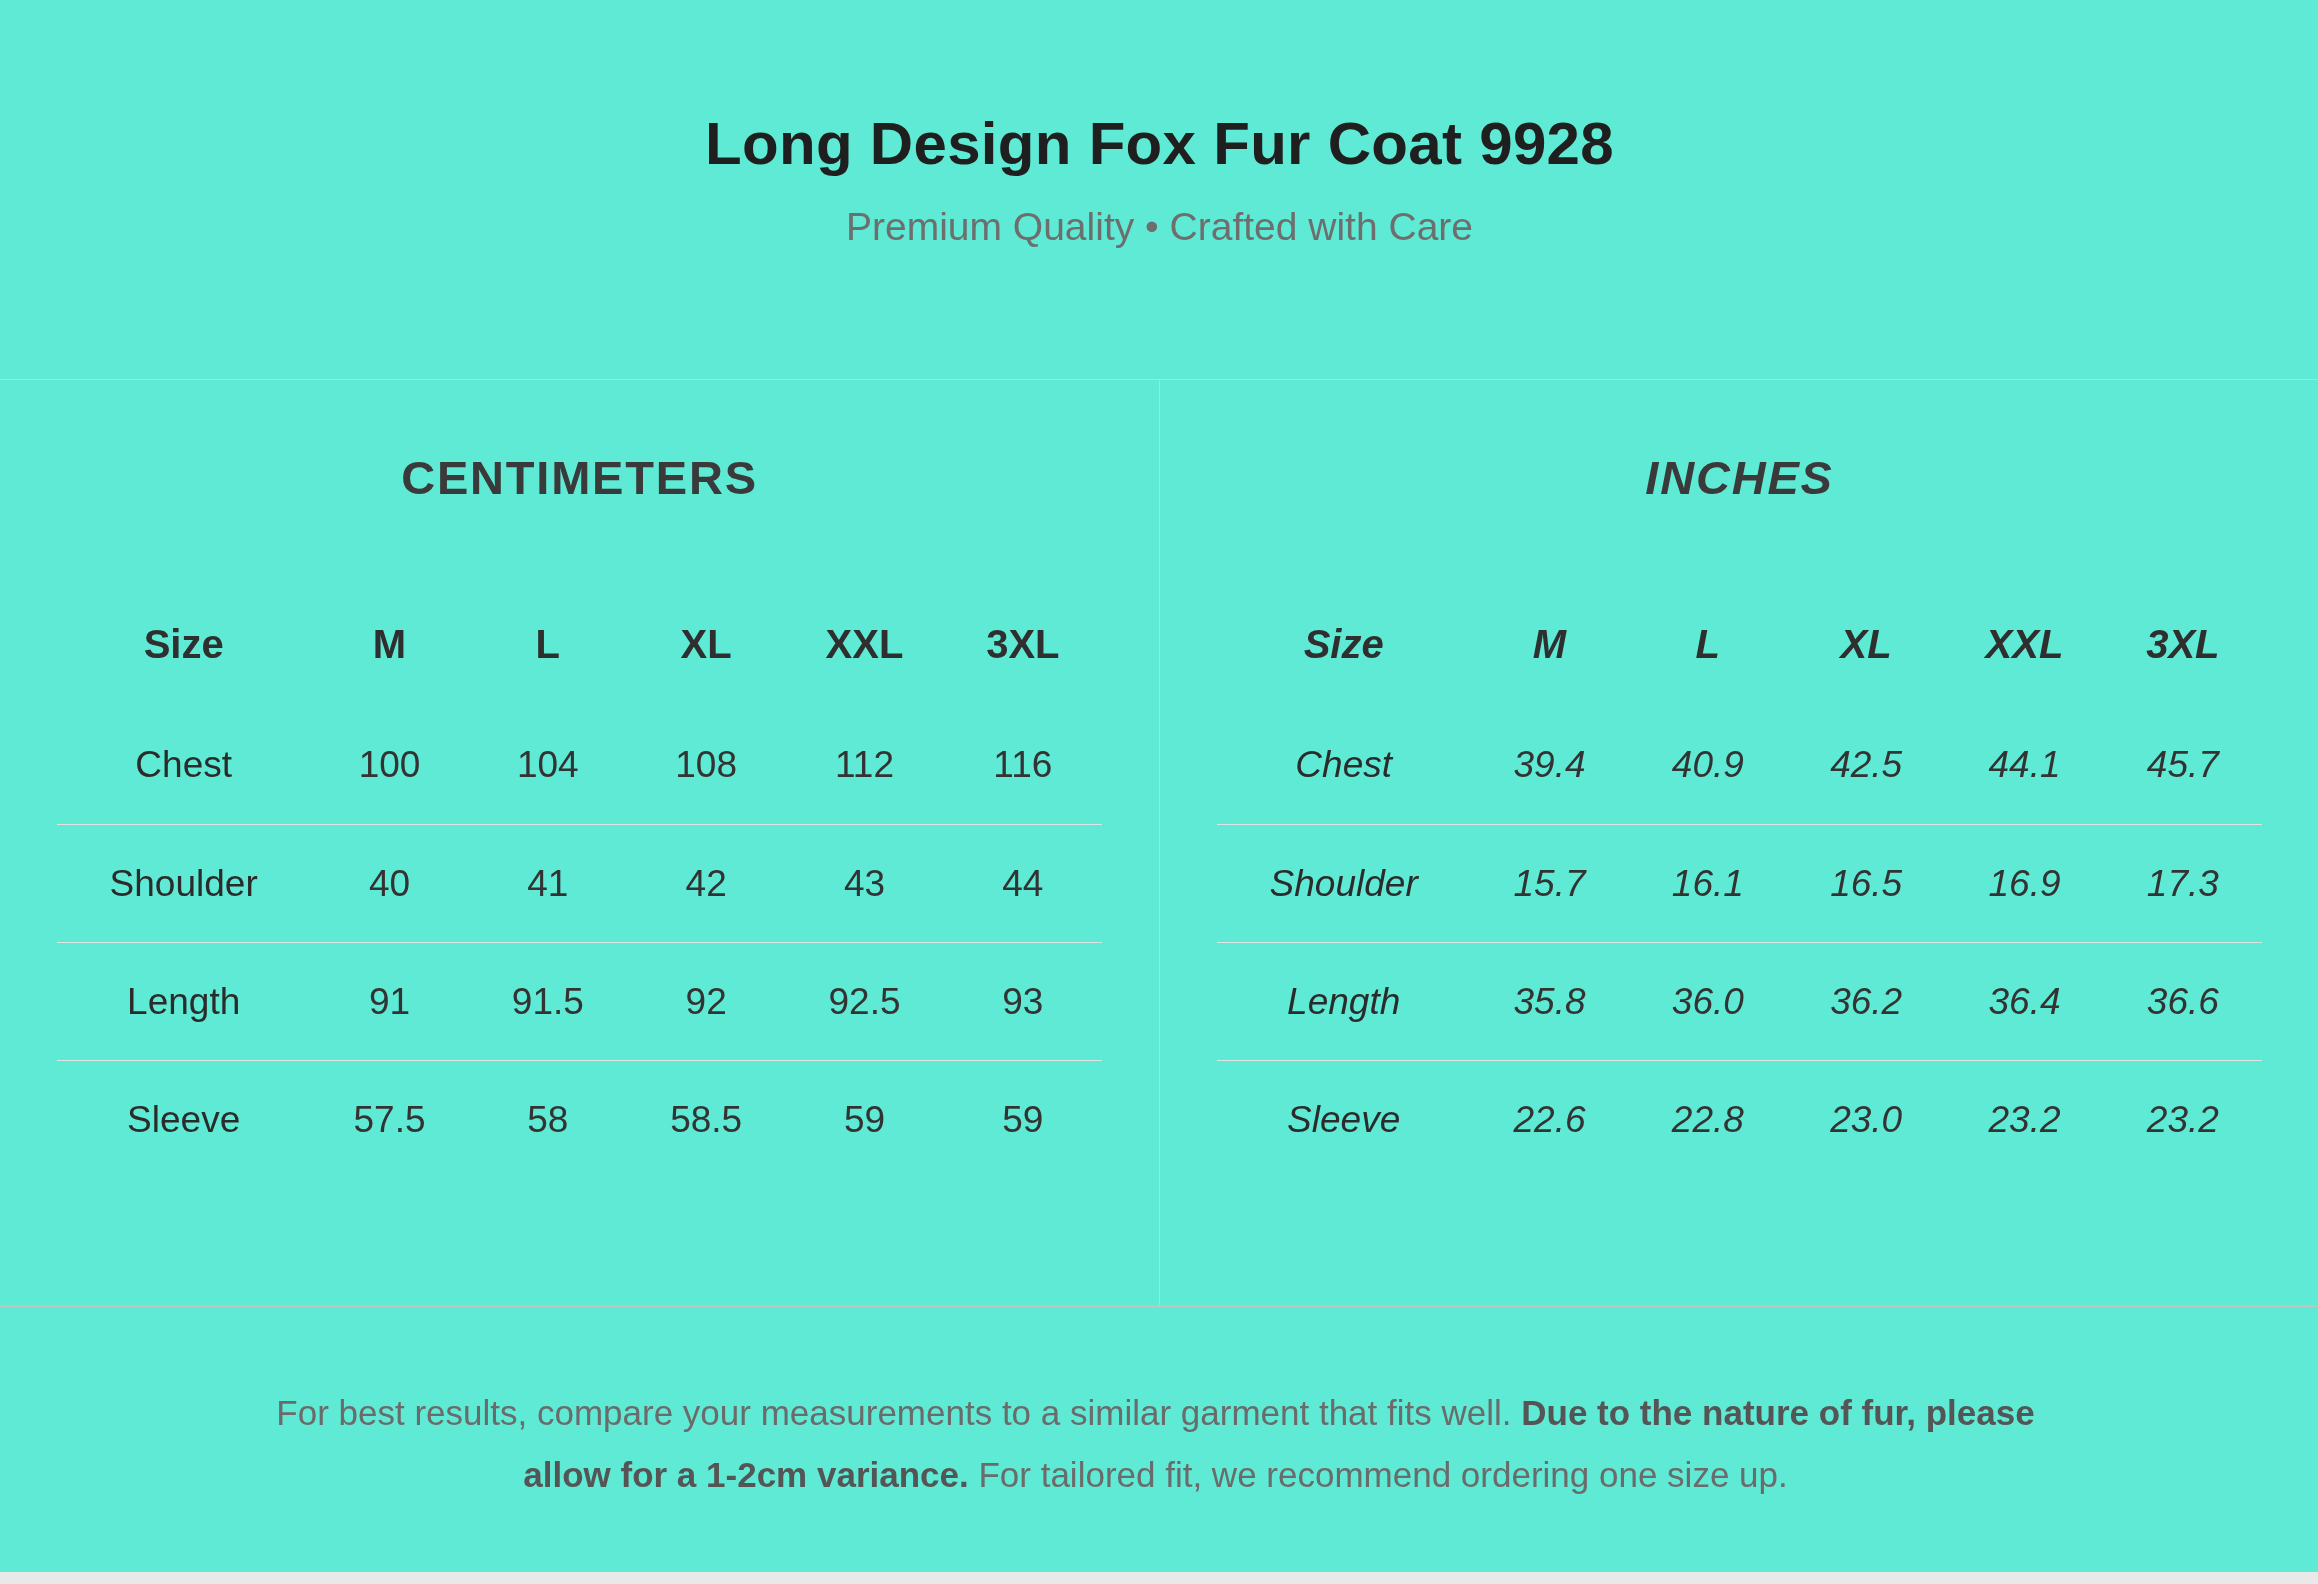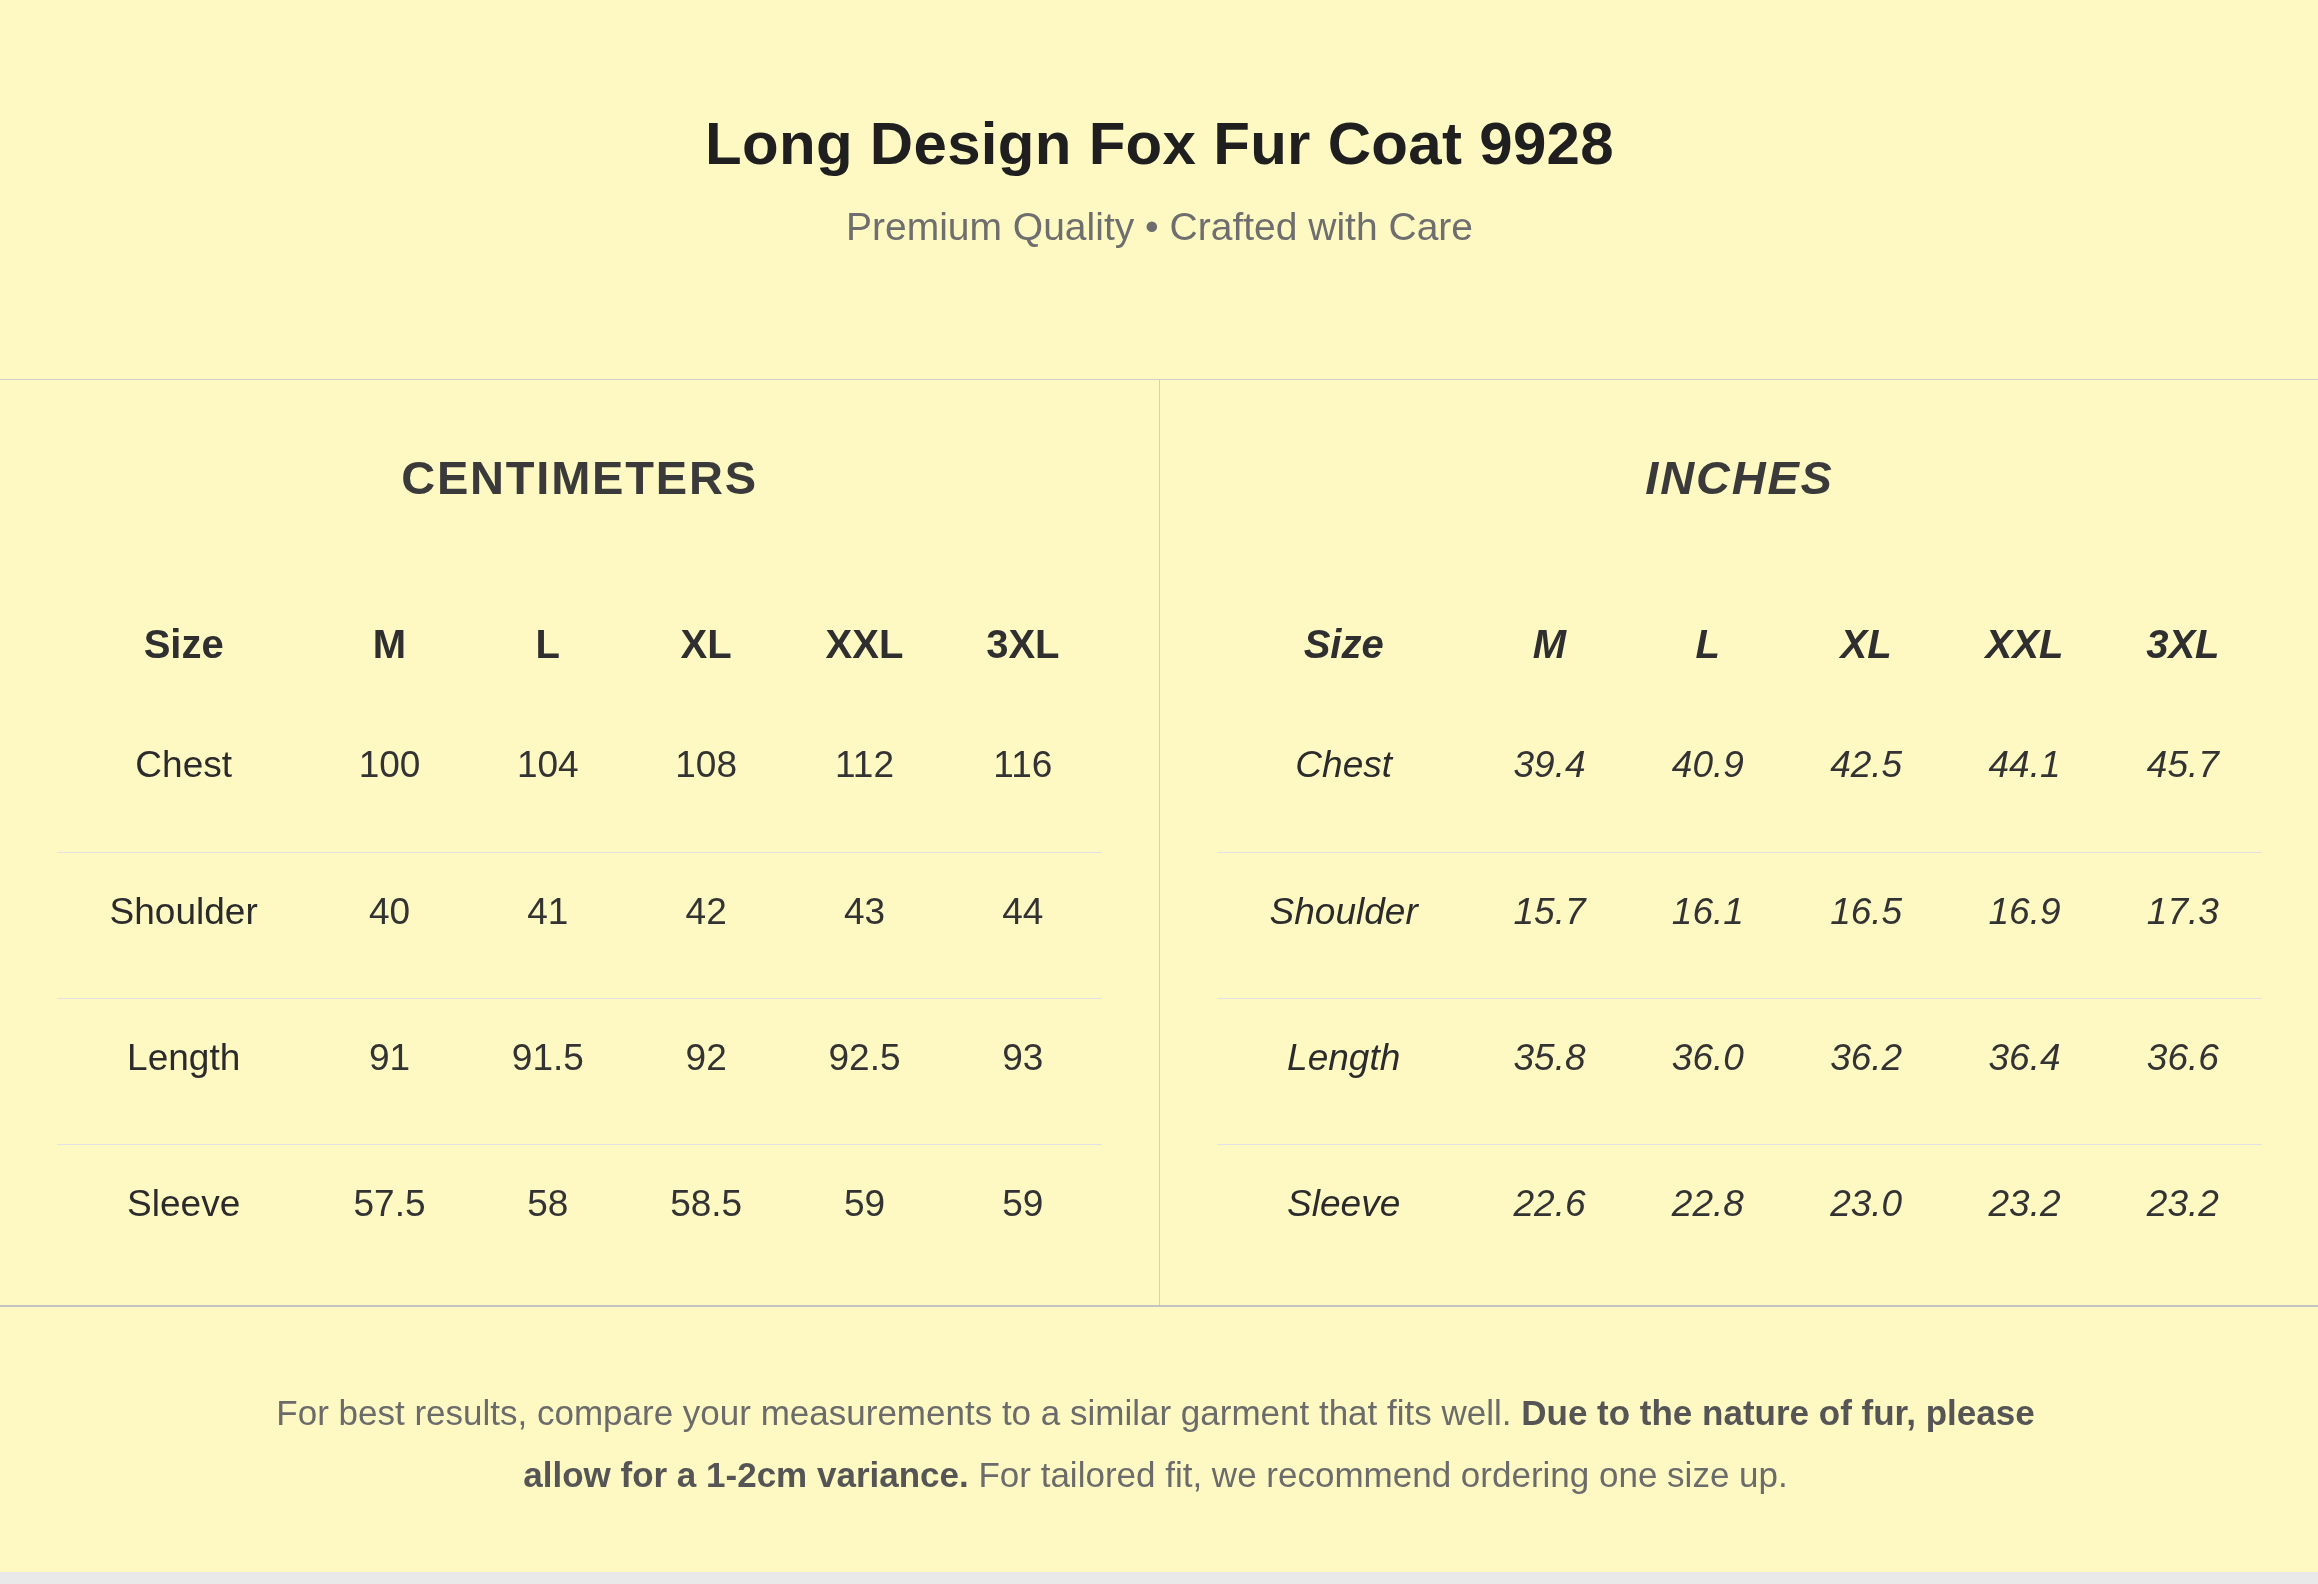--- a/index.html
+++ b/index.html
@@ -2,21 +2,21 @@
 <html style="font-size:9.7px"><head>
 <meta charset="utf-8">
 <style>
   * { margin:0; padding:0; box-sizing:border-box; }
   html,body { width:2319px; height:1585px; }
   body {
     font-family:"Liberation Sans", sans-serif;
     background:#fcfcfb;
     color:#333;
   }
-  .page { width:2319px; height:1585px; display:flex; flex-direction:column; background:#fef9c3; }
+  .page { width:2319px; height:1585px; display:flex; flex-direction:column; background:#5eead4; }
 
   
   .header { height:379px; padding-top:112px; text-align:center; }
   .title { font-size:60px; font-weight:700; color:#1f1f1f; letter-spacing:0.3px; line-height:1.05; }
   .subtitle { margin-top:32px; font-size:39px; color:#6e6e6e; line-height:1; }
 
   
   .main {
     display:flex;
     height:928px;
@@ -34,21 +34,21 @@
   
   .size-table { margin-top:77px; }
   .trow {
     display:grid;
     grid-template-columns:1.6fr 1fr 1fr 1fr 1fr 1fr;
     align-items:center;
     height:118px;
   }
   .trow.head { height:124px; font-size:40px; font-weight:700; color:#2f2f2f; }
   .trow.data { font-size:37px; color:#333; }
-  .trow.sep  { border-top:1.2px solid #e2e2e2;margin-top:28px; }
+  .trow.sep  { border-top:1.2px solid #e2e2e2; }
   .cell { text-align:center; }
   .cell.label { color:#2b2b2b; }
 
   
   .footer { flex:1; display:flex; justify-content:center; align-items:flex-start; padding:75px 44px 0 36px; }
   .note { max-width:1781px; text-align:center; font-size:35px; line-height:1.78; color:#6b6b6b; }
   .note .bold { color:#555; font-weight:700; }
 
   .bottom-band { height:13.3px; background:#e9e9e9; }
 </style>

